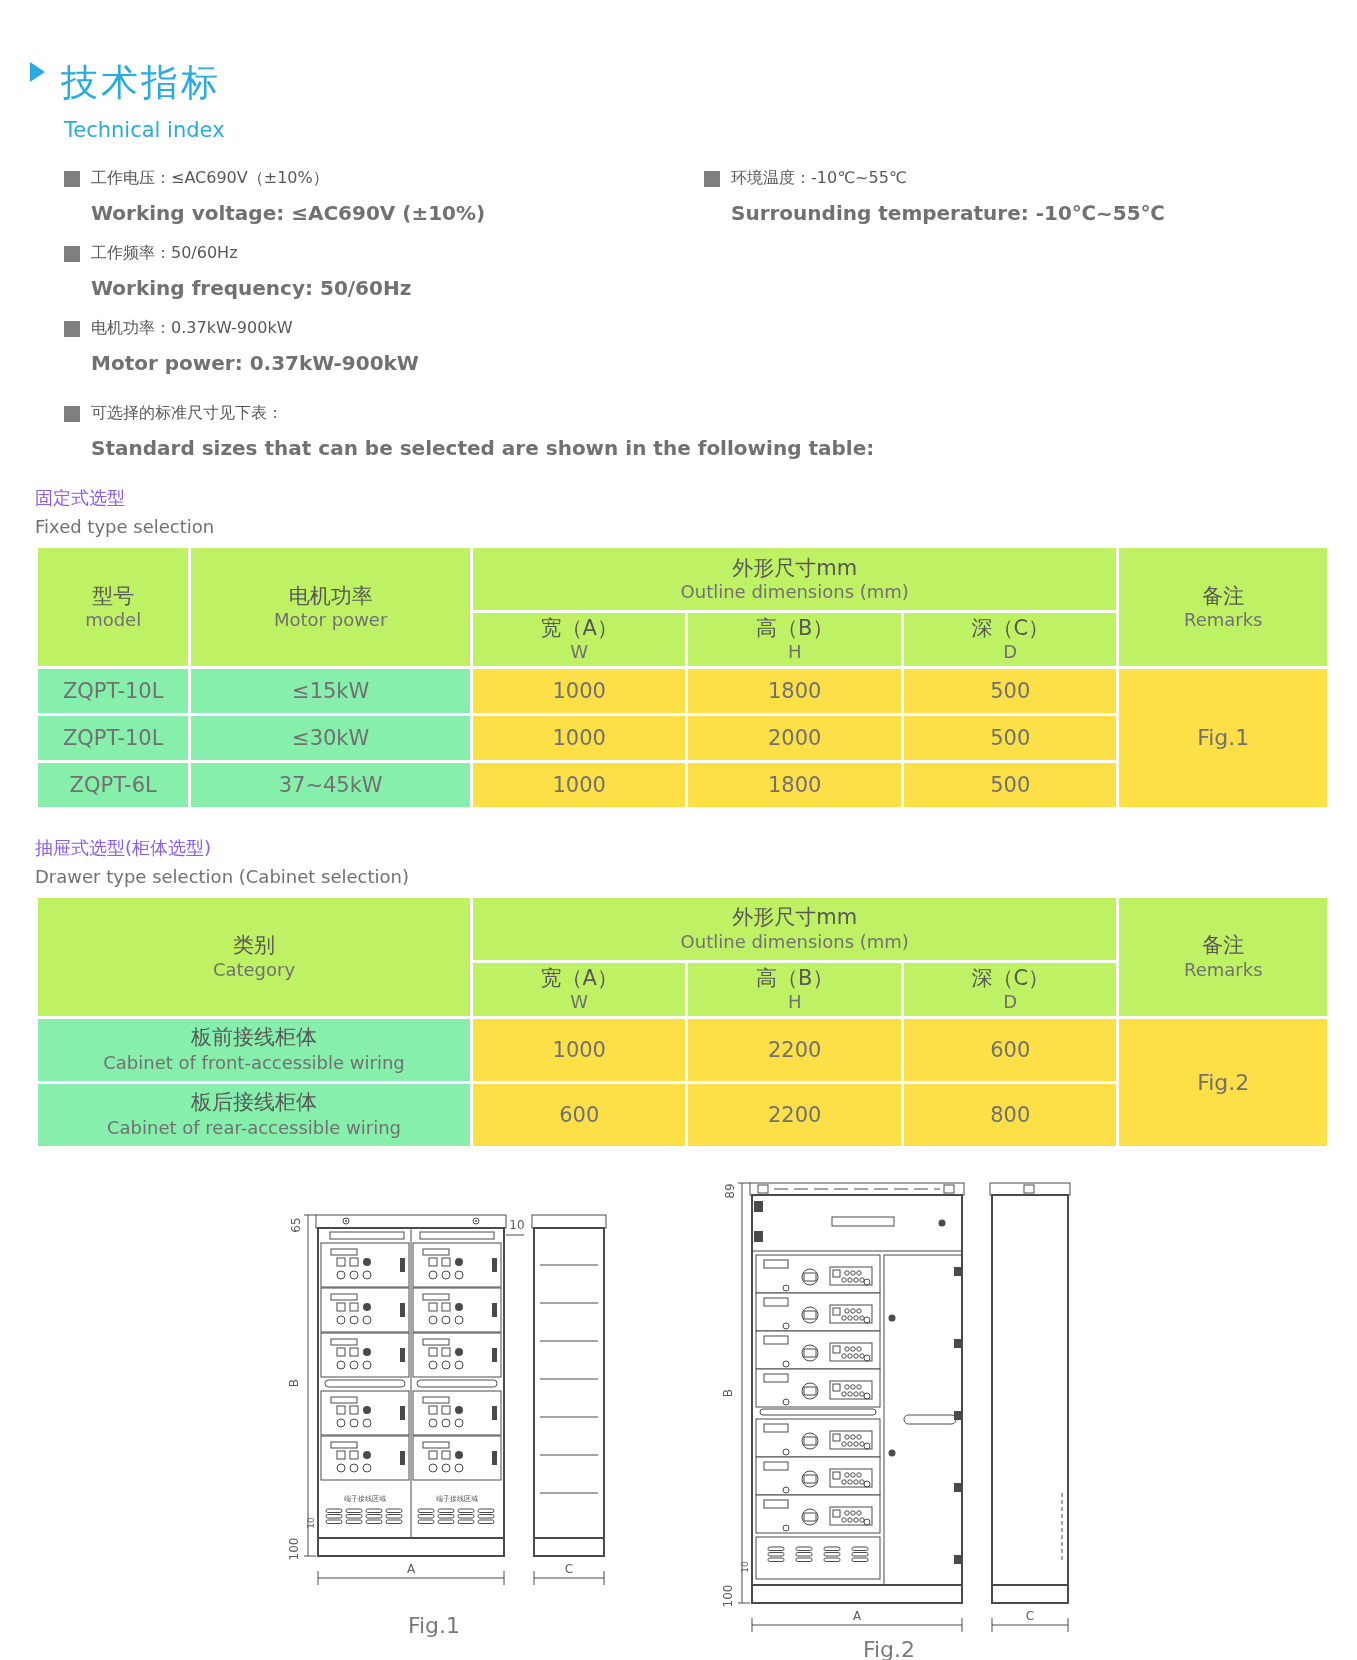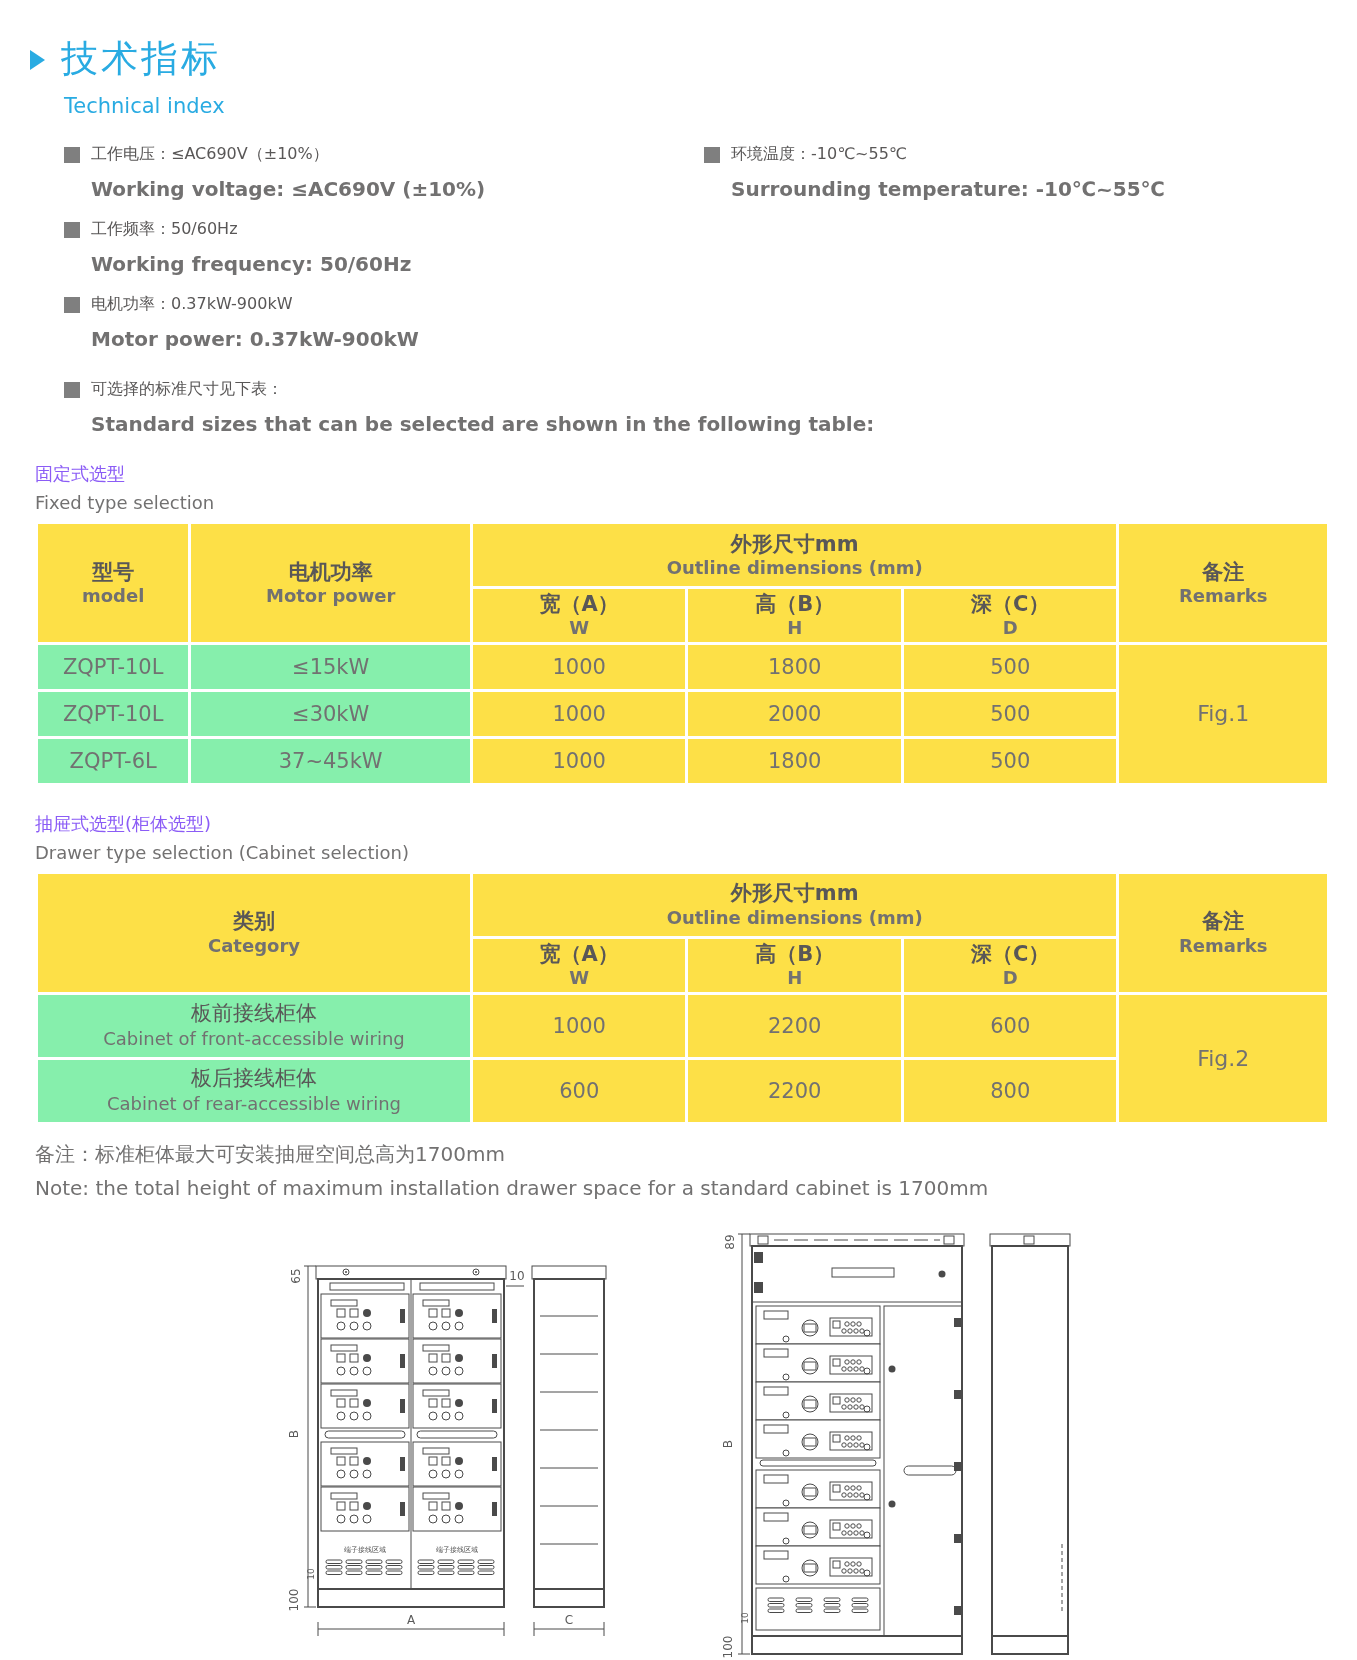--- a/index.html
+++ b/index.html
@@ -13,21 +13,21 @@
 
   
   .title-row { display: flex; align-items: center; }
   .arrow-icon {
     width: 0; height: 0;
     border-left: 15px solid #29abe2;
     border-top: 10px solid transparent;
     border-bottom: 10px solid transparent;
     margin-right: 16px; margin-top: 2px;
   }
-  .page-title { font-size: 37px; color: #29abe2; font-weight: 500; letter-spacing: 3px; }
+  .page-title { font-size: 37px; color: #29abe2; font-weight: 500; letter-spacing: 3px; margin-top: 24px; }
   .page-subtitle { font-size: 21px; color: #29abe2; margin: 10px 0 0 34px; }
 
   
   .specs { display: flex; margin: 26px 0 0 34px; }
   .spec-col.left  { width: 640px; }
   .spec-col.right { flex: 1; }
   .spec-item { margin-bottom: 6px; }
   .cn-line { display: flex; align-items: center; font-size: 16px; color: #595757; }
   .sq-icon { width: 16px; height: 16px; background: #7f7f7f; margin-right: 11px; flex: 0 0 auto; }
   .en-line { font-size: 20px; color: #727171; margin: 12px 0 18px 27px; font-weight: bold; }
@@ -38,21 +38,21 @@
   .sec-cn { font-size: 18px; color: #8b5cf6; }
   .sec-en { font-size: 18px; color: #727171; margin-top: 6px; }
 
   
   table.spec-table {
     border-collapse: separate; border-spacing: 3px;
     table-layout: fixed; width: 1295px; margin-left: 5px;
     background: #ffffff;
   }
   table.spec-table th, table.spec-table td { text-align: center; vertical-align: middle; padding: 2px; }
-  table.spec-table thead th { background: #fde047; font-weight: bold; }
+  table.spec-table thead th { background: #bef264; font-weight: normal; }
   tr.h1 th { height: 62px; }
   tr.h2 th { height: 52px; }
   .t1 tbody td { height: 44px; }
   .t2 tbody td { height: 62px; }
   th .cn { font-size: 21px; color: #595757; line-height: 1.25; }
   th .en { font-size: 18px; color: #727171; line-height: 1.25; }
   td.lbl { background: #86efac; font-size: 21px; color: #727171; }
   td.val { background: #fde047; font-size: 21px; color: #727171; }
   td .cat-cn { font-size: 21px; color: #595757; line-height: 1.3; }
   td .cat-en { font-size: 18px; color: #727171; line-height: 1.3; }
@@ -262,24 +262,20 @@
             <div class="cat-cn">板后接线柜体</div>
             <div class="cat-en">Cabinet of rear-accessible wiring</div>
           </td>
         <td class="val">600</td>
         <td class="val">2200</td>
         <td class="val">800</td>
       </tr>
     </tbody>
   </table>
 
-  <div class="footnote">
-    <div class="fn-cn">备注：标准柜体最大可安装抽屉空间总高为1700mm</div>
-    <div class="fn-en">Note: the total height of maximum installation drawer space for a standard cabinet is 1700mm</div>
-  </div>
 
   <div class="figs">
 
     <div class="fig">
       <svg width="350" height="470" viewBox="0 0 350 470">
         <defs>
           <g id="f1u">
             <rect x="0" y="0" width="88" height="44" class="wfill"></rect>
             <rect x="10" y="6" width="26" height="6"></rect>
             <rect x="16" y="15" width="8" height="8"></rect>

